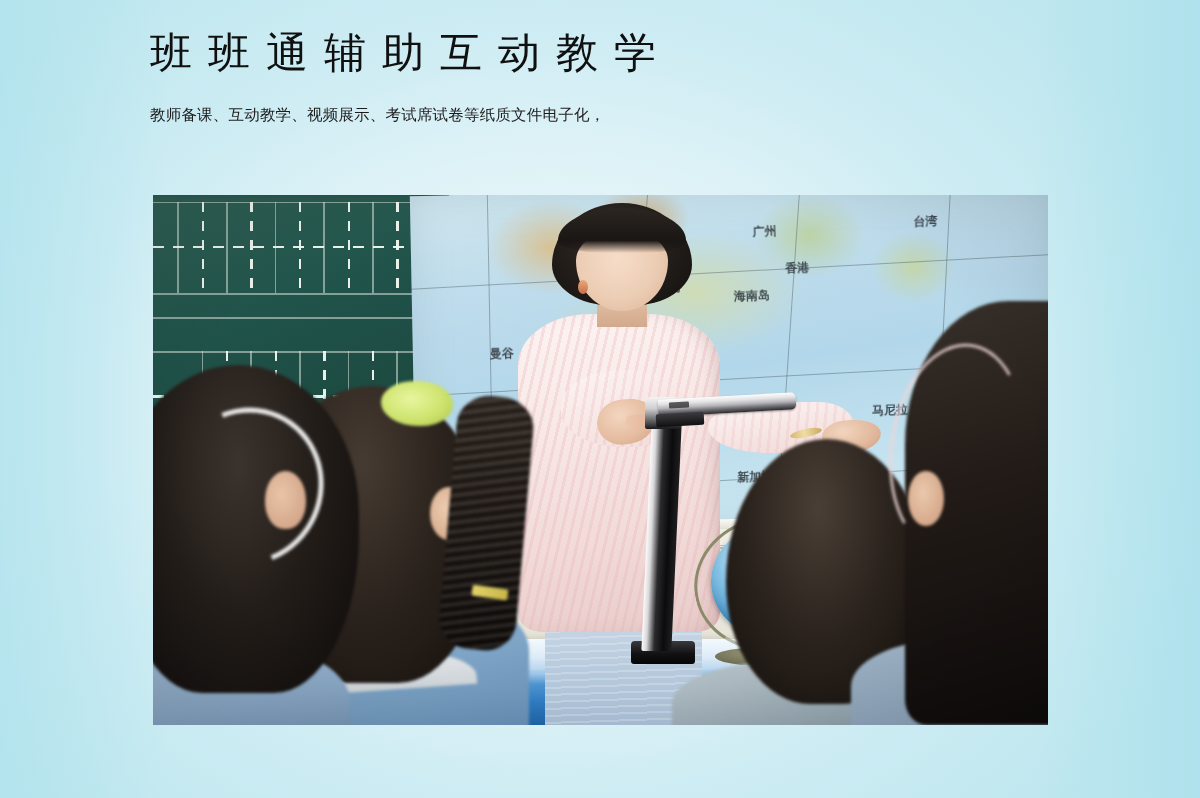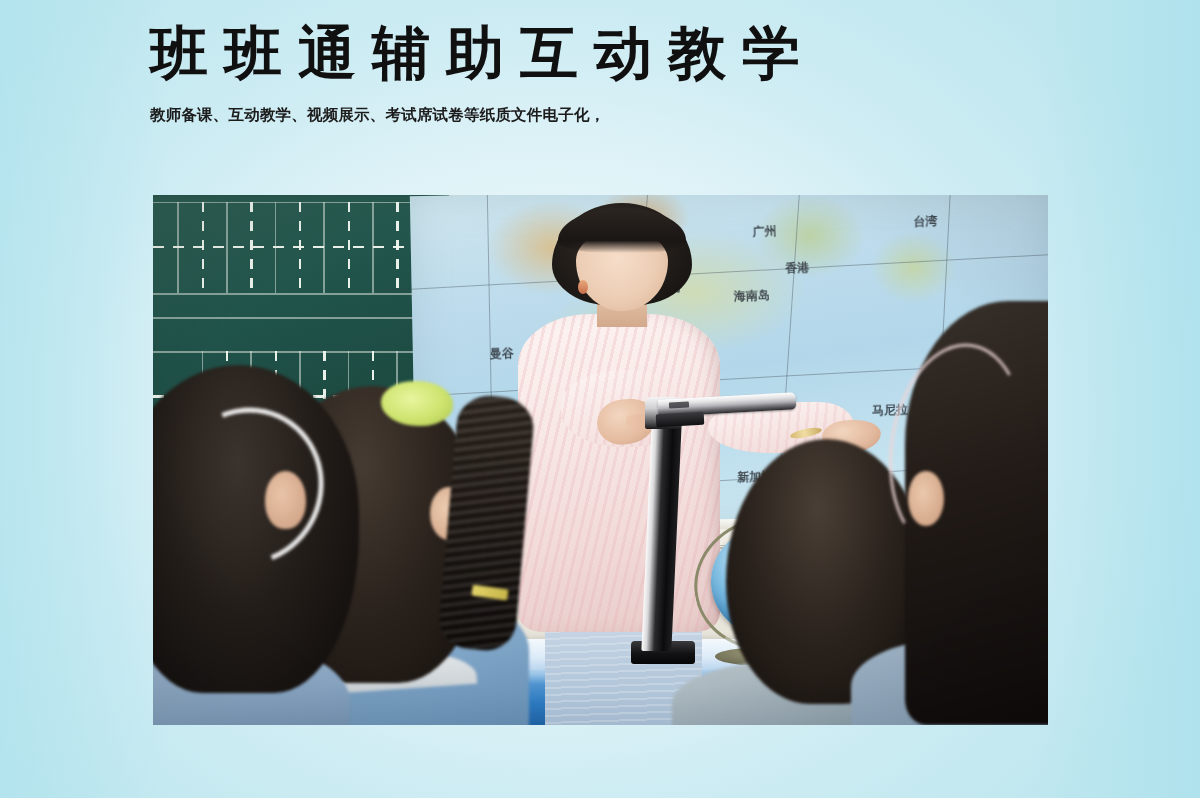--- a/index.html
+++ b/index.html
@@ -20,33 +20,33 @@
   #banner::after{
     content:"";
     position:absolute; inset:0;
     background:linear-gradient(90deg,rgba(170,225,236,.55) 0%,rgba(170,225,236,0) 14%,rgba(170,225,236,0) 86%,rgba(165,223,235,.62) 100%);
     pointer-events:none;
   }
 
   
   .head{ position:absolute; left:150px; top:22px; z-index:5; }
   .title{
-    font-size:58px;
+    font-size:42px;
     line-height:62px;
-    font-weight:700;
+    font-weight:400;
     color:#101010;
     letter-spacing:16px;
     white-space:nowrap;
     text-rendering:geometricPrecision;
   }
   .subtitle{
     margin-top:20px;
     font-size:15.5px;
     line-height:23px;
-    font-weight:700;
+    font-weight:400;
     color:#1c1c1c;
     letter-spacing:.2px;
     white-space:nowrap;
   }
 
   
   .photo{
     position:absolute;
     left:153px; top:195px;
     width:895px; height:530px;

